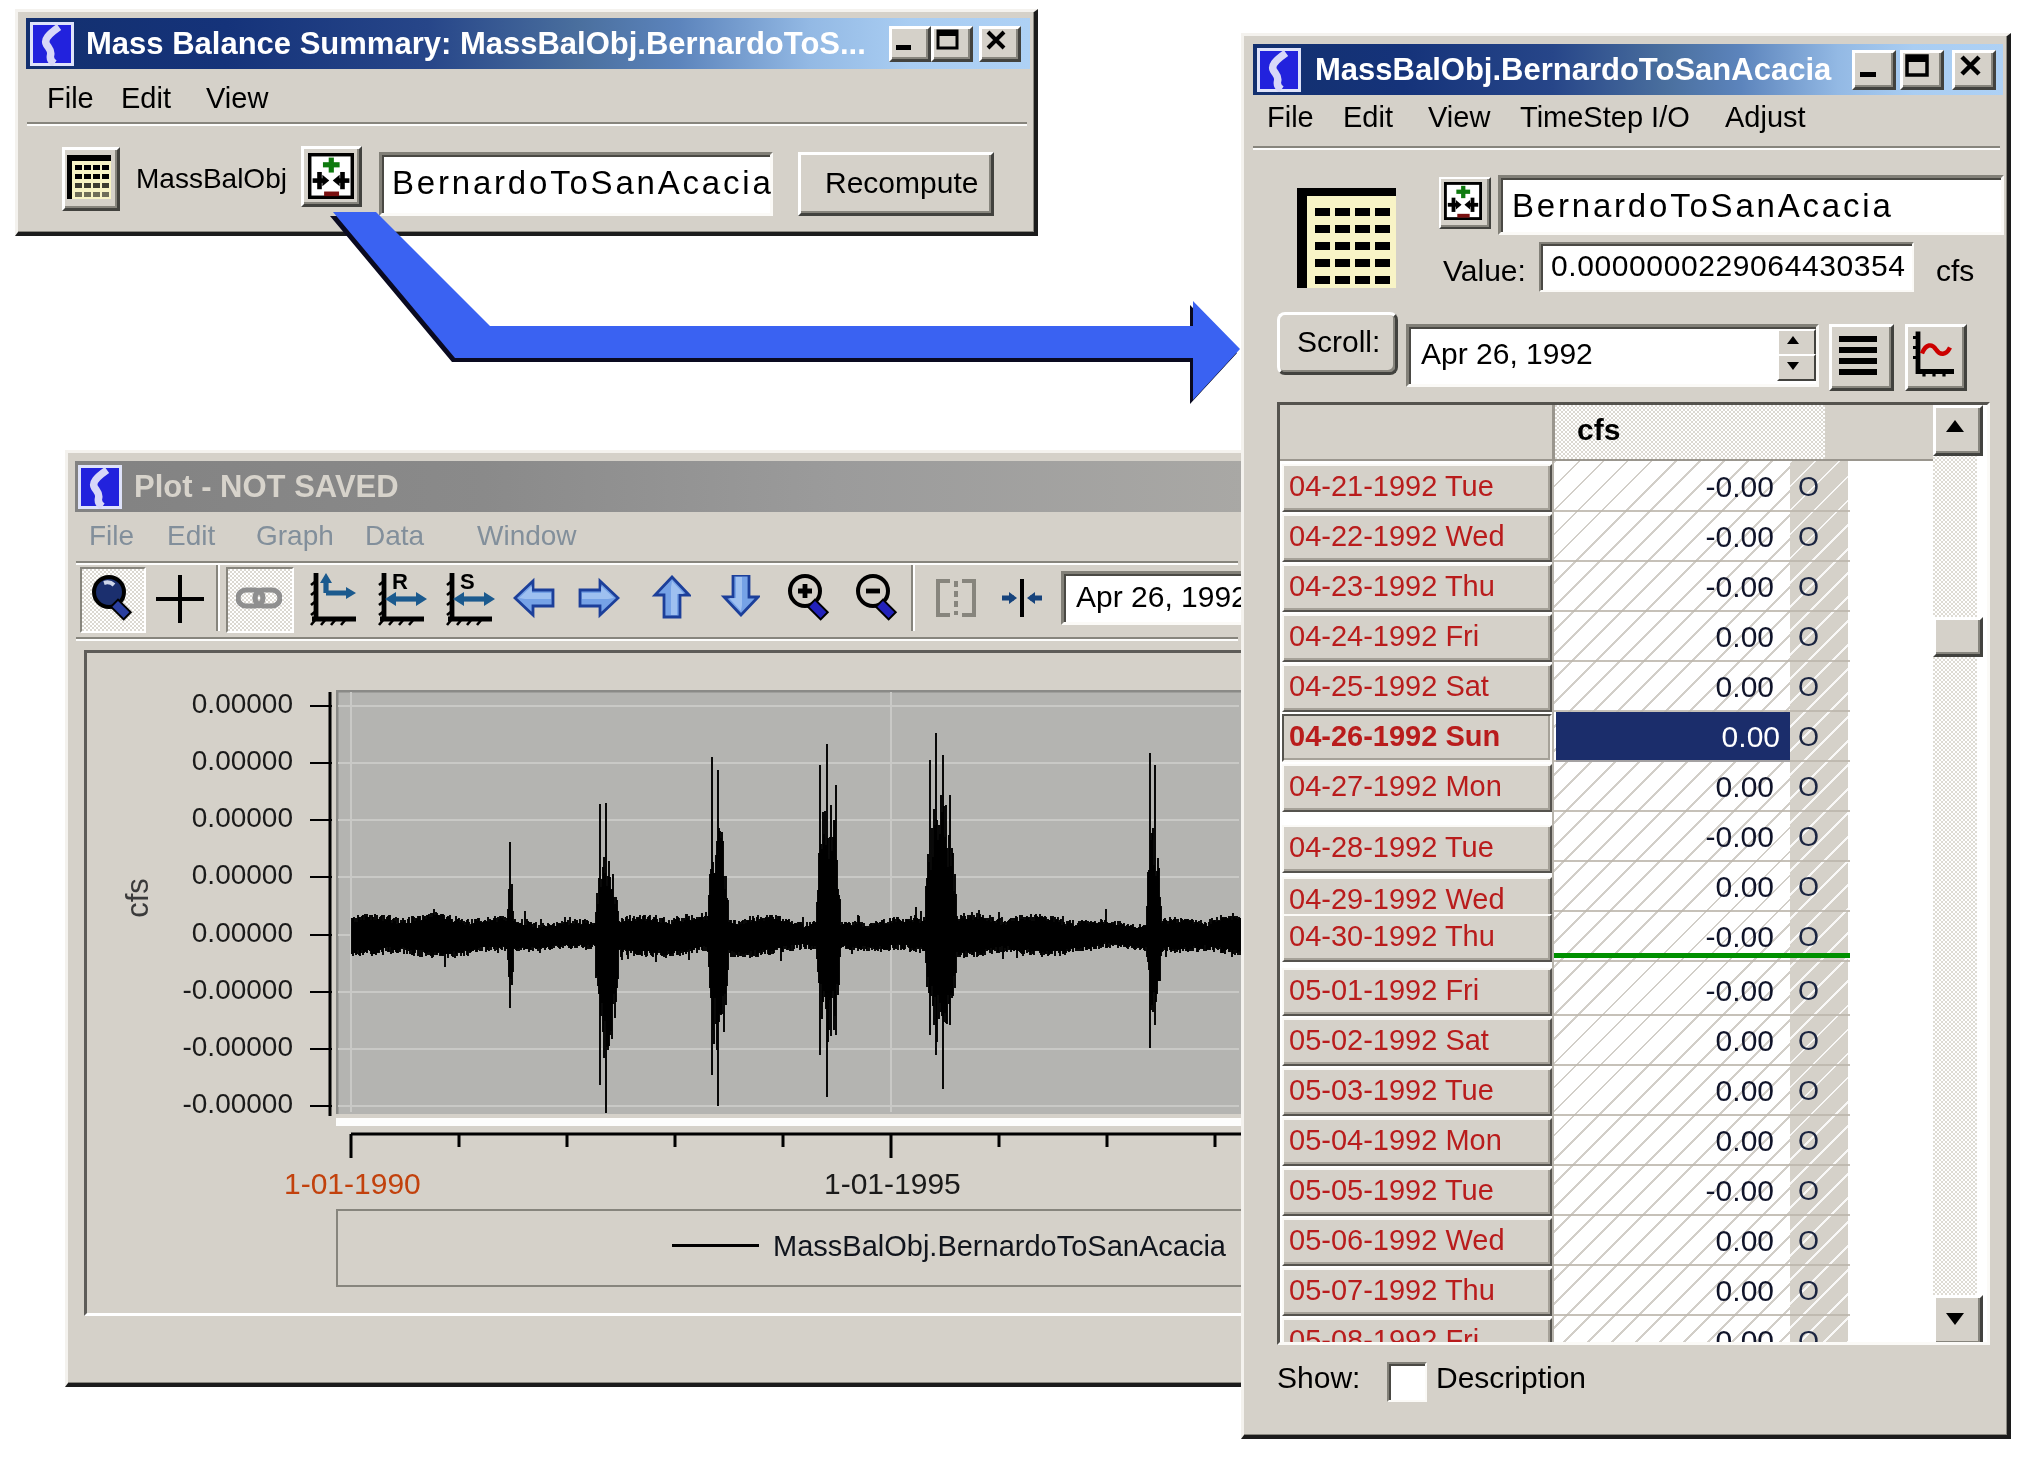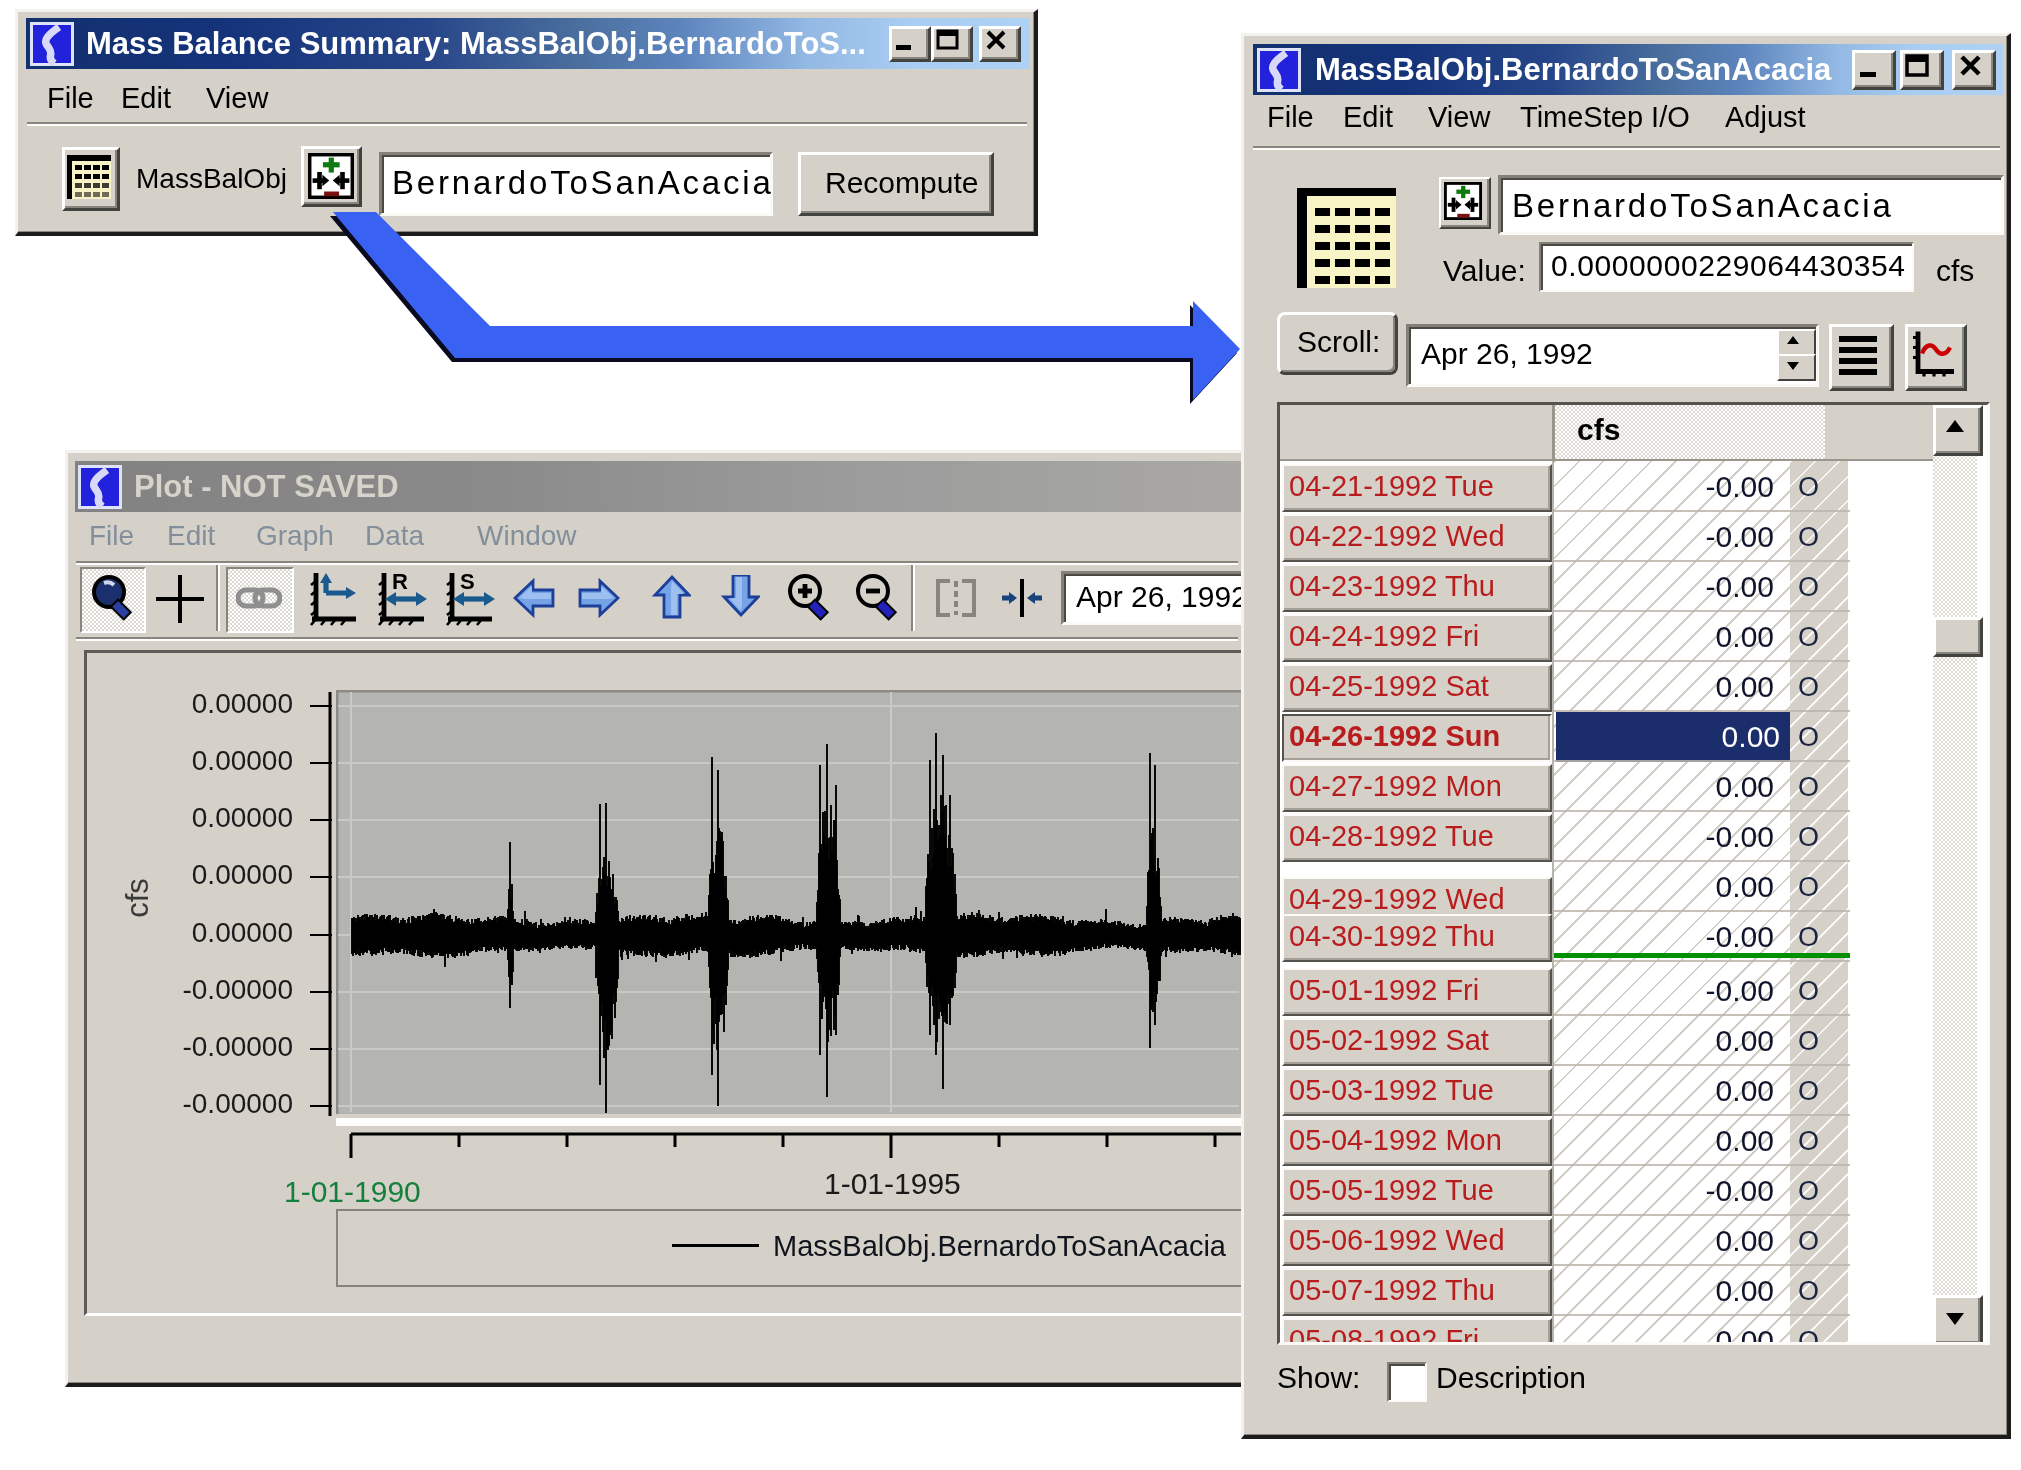--- a/index.html
+++ b/index.html
@@ -258,21 +258,21 @@
 <rect x="0" y="0" width="2.5" height="424" fill="#8a8a87"></rect>
 <path d="M2 16 H903M2 73 H903M2 130 H903M2 187 H903M2 245 H903M2 302 H903M2 359 H903M2 416 H903" stroke="#c9c9c6" stroke-width="2" fill="none"></path>
 <path d="M15 2 V422 M555 2 V422" stroke="#c9c9c6" stroke-width="2"></path>
 <path d="M16 228V264M17 228V266M18 227V263M19 232V263M20 228V265M21 232V264M22 225V260M23 227V265M24 227V266M25 230V263M26 226V260M27 225V265M28 230V263M29 224V261M30 226V262M31 224V263M32 227V260M33 227V260M34 225V261M35 230V264M36 225V266M37 227V264M38 230V264M39 224V264M40 230V265M41 225V263M42 229V262M43 229V263M44 227V260M45 226V259M46 225V262M47 231V265M48 225V258M49 229V258M50 230V261M51 227V257M52 226V262M53 225V262M54 225V257M55 230V264M56 233V260M57 229V263M58 228V260M59 231V260M60 227V262M61 234V263M62 228V263M63 233V260M64 233V262M65 230V258M66 232V259M67 228V257M68 230V264M69 230V258M70 233V260M71 233V264M72 229V259M73 227V261M74 233V264M75 233V260M76 226V265M77 226V265M78 227V266M79 231V263M80 228V259M81 229V260M82 226V266M83 226V260M84 226V267M85 231V260M86 230V267M87 225V260M88 227V262M89 226V263M90 229V266M91 225V263M92 225V265M93 224V262M94 227V265M95 223V266M96 227V268M97 223V267M98 219V265M99 225V262M100 222V265M101 223V265M102 225V263M103 225V262M104 226V266M105 224V265M106 224V266M107 224V266M108 225V264M109 229V277M110 229V264M111 227V264M112 226V268M113 227V264M114 225V264M115 229V264M116 229V266M117 232V267M118 232V261M119 231V268M120 226V264M121 230V266M122 229V262M123 228V263M124 232V262M125 230V266M126 229V263M127 233V263M128 231V266M129 235V260M130 232V261M131 230V265M132 229V266M133 232V261M134 236V263M135 234V262M136 229V261M137 234V261M138 233V260M139 229V259M140 229V262M141 231V262M142 228V260M143 228V258M144 232V261M145 231V257M146 233V261M147 232V257M148 231V257M149 230V257M150 231V262M151 232V260M152 227V260M153 232V261M154 229V257M155 230V260M156 231V257M157 230V257M158 228V259M159 226V261M160 228V257M161 232V260M162 227V263M163 229V258M164 226V257M165 226V259M166 228V260M167 226V256M168 230V257M169 227V261M170 231V259M171 228V259M172 219V270M173 199V287M174 152V318M175 210V289M176 194V295M177 221V282M178 231V259M179 229V258M180 232V260M181 233V261M182 232V259M183 234V261M184 233V258M185 233V260M186 229V258M187 235V257M188 235V260M189 221V259M190 235V259M191 229V259M192 231V259M193 232V262M194 232V260M195 232V260M196 234V257M197 237V261M198 233V257M199 233V258M200 232V259M201 238V259M202 238V261M203 235V258M204 238V263M205 229V259M206 237V257M207 233V258M208 235V257M209 236V260M210 236V258M211 237V257M212 233V257M213 234V259M214 235V260M215 236V259M216 235V259M217 234V256M218 233V258M219 236V255M220 236V256M221 232V255M222 233V257M223 234V258M224 233V259M225 234V257M226 231V255M227 234V258M228 232V255M229 227V256M230 232V255M231 232V255M232 230V256M233 235V258M234 227V258M235 233V259M236 234V258M237 231V256M238 234V255M239 229V258M240 232V257M241 230V258M242 234V256M243 233V256M244 229V254M245 235V255M246 234V257M247 230V258M248 230V257M249 229V256M250 233V260M251 230V259M252 231V255M253 234V259M254 234V257M255 232V259M256 233V257M257 235V254M258 233V255M259 233V256M260 222V288M261 203V286M262 214V296M263 188V304M264 114V395M265 197V326M266 189V313M267 177V342M268 167V368M269 183V331M270 113V423M271 196V357M272 186V360M273 171V356M274 187V345M275 200V341M276 199V349M277 184V314M278 207V304M279 214V328M280 207V312M281 210V298M282 221V289M283 231V260M284 232V259M285 233V267M286 228V270M287 229V262M288 232V260M289 231V259M290 227V261M291 226V265M292 231V269M293 229V260M294 225V261M295 231V263M296 231V260M297 228V261M298 226V266M299 229V263M300 231V264M301 227V265M302 228V265M303 227V265M304 225V264M305 229V265M306 230V266M307 226V261M308 225V261M309 225V265M310 231V267M311 229V266M312 227V261M313 226V261M314 225V263M315 230V265M316 231V266M317 229V267M318 227V262M319 228V263M320 225V272M321 229V265M322 232V263M323 232V260M324 228V263M325 233V265M326 228V266M327 228V265M328 227V267M329 233V265M330 232V268M331 233V265M332 233V261M333 230V264M334 234V266M335 235V266M336 230V264M337 232V266M338 228V263M339 229V261M340 229V261M341 226V265M342 227V265M343 228V261M344 231V266M345 232V263M346 228V261M347 232V265M348 228V262M349 230V262M350 224V264M351 224V262M352 228V260M353 226V270M354 230V259M355 231V261M356 225V263M357 230V260M358 228V260M359 229V258M360 229V258M361 227V263M362 229V259M363 227V260M364 227V257M365 227V257M366 223V260M367 227V261M368 230V256M369 226V261M370 222V257M371 230V261M372 226V262M373 205V277M374 184V298M375 179V308M376 67V385M377 172V340M378 183V354M379 183V308M380 165V334M381 151V360M382 80V416M383 138V332M384 141V324M385 148V325M386 142V324M387 151V306M388 186V342M389 199V304M390 186V315M391 208V296M392 210V280M393 232V260M394 230V263M395 230V267M396 233V261M397 234V267M398 230V262M399 230V267M400 234V263M401 234V265M402 235V267M403 231V262M404 232V266M405 234V266M406 231V264M407 230V267M408 234V264M409 229V267M410 233V263M411 230V265M412 231V265M413 230V263M414 226V268M415 232V261M416 230V267M417 226V265M418 228V266M419 231V260M420 232V267M421 227V266M422 225V267M423 231V263M424 229V261M425 227V265M426 229V264M427 228V260M428 231V262M429 228V264M430 227V260M431 225V259M432 228V264M433 227V265M434 225V265M435 225V264M436 225V261M437 227V264M438 229V263M439 229V260M440 225V259M441 229V260M442 226V258M443 226V258M444 226V258M445 231V271M446 231V262M447 229V262M448 232V256M449 231V259M450 229V256M451 230V260M452 230V260M453 229V258M454 232V261M455 233V261M456 231V255M457 234V261M458 234V259M459 233V255M460 233V255M461 234V258M462 232V254M463 232V255M464 232V260M465 232V259M466 234V254M467 227V254M468 238V257M469 237V259M470 236V259M471 232V255M472 236V254M473 236V259M474 232V258M475 234V260M476 234V256M477 232V259M478 231V259M479 233V256M480 232V259M481 212V269M482 200V282M483 163V293M484 75V365M485 154V294M486 159V329M487 122V312M488 144V301M489 121V307M490 155V319M491 54V407M492 148V352M493 169V340M494 147V310M495 115V346M496 161V308M497 147V301M498 130V340M499 131V326M500 95V345M501 170V294M502 199V305M503 205V295M504 209V267M505 235V258M506 232V257M507 234V257M508 234V256M509 232V255M510 232V259M511 233V259M512 233V258M513 232V259M514 233V260M515 235V260M516 236V264M517 232V257M518 235V260M519 231V258M520 232V256M521 234V258M522 225V261M523 226V259M524 232V259M525 234V260M526 232V259M527 237V256M528 233V261M529 236V256M530 236V259M531 238V261M532 236V257M533 238V261M534 234V257M535 233V258M536 233V260M537 235V257M538 233V259M539 234V261M540 231V259M541 232V260M542 233V261M543 235V259M544 232V256M545 232V262M546 230V259M547 230V259M548 229V260M549 234V260M550 233V259M551 234V260M552 232V259M553 234V261M554 228V260M555 231V255M556 233V255M557 228V258M558 227V260M559 229V258M560 232V259M561 227V255M562 227V260M563 229V254M564 230V255M565 231V260M566 232V258M567 229V259M568 232V260M569 232V259M570 229V255M571 229V255M572 230V257M573 229V258M574 231V262M575 226V261M576 230V258M577 232V260M578 228V261M579 225V259M580 217V262M581 228V257M582 229V259M583 229V258M584 233V263M585 221V257M586 231V259M587 231V261M588 227V261M589 230V261M590 196V273M591 188V297M592 164V287M593 172V303M594 70V345M595 180V306M596 138V296M597 167V316M598 119V335M599 135V307M600 43V365M601 130V352M602 150V305M603 135V329M604 144V313M605 105V322M606 122V326M607 65V399M608 116V332M609 147V323M610 115V333M611 158V334M612 177V305M613 145V314M614 105V335M615 176V305M616 158V308M617 163V306M618 201V286M619 184V298M620 204V283M621 226V262M622 229V267M623 231V265M624 229V267M625 225V265M626 226V262M627 228V263M628 223V268M629 226V267M630 229V261M631 229V267M632 225V262M633 228V263M634 225V264M635 226V262M636 222V265M637 230V265M638 225V267M639 228V261M640 227V262M641 223V267M642 229V266M643 220V263M644 224V265M645 227V264M646 227V265M647 225V266M648 228V263M649 229V265M650 228V259M651 231V261M652 228V260M653 230V260M654 225V263M655 232V258M656 227V264M657 227V260M658 231V259M659 231V261M660 233V257M661 230V263M662 229V262M663 222V263M664 228V257M665 235V262M666 227V256M667 234V269M668 232V262M669 231V258M670 235V261M671 232V262M672 231V256M673 230V260M674 229V259M675 228V262M676 231V260M677 228V260M678 231V261M679 228V260M680 226V260M681 227V268M682 231V261M683 231V261M684 225V262M685 229V263M686 225V264M687 229V266M688 227V264M689 230V260M690 227V260M691 226V263M692 228V259M693 227V262M694 230V265M695 224V265M696 231V261M697 227V264M698 231V265M699 225V261M700 224V261M701 226V260M702 227V261M703 227V261M704 224V263M705 227V265M706 226V267M707 227V262M708 228V265M709 226V263M710 227V264M711 231V261M712 229V266M713 230V265M714 230V264M715 226V263M716 228V264M717 226V261M718 232V260M719 227V266M720 230V261M721 229V261M722 227V260M723 232V263M724 230V266M725 229V261M726 235V261M727 226V264M728 232V264M729 234V265M730 236V263M731 231V259M732 233V261M733 231V262M734 230V261M735 233V258M736 234V259M737 230V262M738 236V258M739 236V258M740 235V261M741 236V259M742 233V261M743 231V259M744 233V261M745 231V258M746 230V261M747 231V261M748 232V257M749 231V257M750 230V260M751 233V260M752 231V258M753 234V259M754 232V259M755 231V261M756 233V256M757 232V257M758 232V259M759 231V259M760 233V259M761 234V256M762 233V254M763 232V259M764 233V256M765 229V258M766 230V256M767 232V257M768 234V254M769 230V252M770 219V258M771 232V258M772 233V257M773 233V253M774 233V258M775 233V254M776 232V255M777 234V256M778 232V254M779 231V255M780 235V254M781 235V255M782 231V258M783 235V256M784 231V256M785 233V257M786 235V255M787 234V254M788 233V257M789 236V256M790 237V257M791 235V258M792 234V259M793 236V257M794 236V255M795 235V256M796 236V258M797 234V257M798 237V259M799 237V260M800 238V259M801 238V256M802 238V258M803 237V257M804 234V260M805 237V259M806 237V258M807 236V258M808 235V260M809 236V261M810 235V257M811 216V267M812 182V272M813 180V280M814 63V358M815 150V320M816 143V315M817 138V322M818 175V302M819 75V335M820 186V312M821 181V304M822 168V291M823 178V291M824 207V291M825 216V266M826 233V262M827 231V261M828 229V258M829 228V260M830 230V267M831 231V261M832 234V257M833 231V257M834 227V260M835 229V262M836 231V261M837 230V259M838 229V261M839 227V263M840 229V259M841 233V262M842 229V260M843 232V259M844 233V263M845 228V259M846 229V259M847 231V261M848 230V259M849 229V257M850 230V261M851 229V261M852 229V262M853 231V261M854 230V259M855 230V261M856 229V259M857 230V261M858 234V256M859 232V258M860 230V258M861 232V262M862 233V262M863 231V260M864 234V259M865 230V258M866 233V259M867 235V259M868 234V261M869 232V255M870 233V261M871 236V260M872 236V259M873 232V260M874 229V260M875 234V257M876 228V257M877 231V260M878 230V262M879 230V257M880 232V258M881 227V259M882 231V260M883 230V259M884 231V257M885 225V263M886 228V263M887 227V263M888 228V261M889 227V264M890 227V260M891 228V259M892 229V259M893 226V262M894 228V262M895 226V260M896 230V267M897 223V264M898 227V260M899 226V265M900 228V260M901 226V263M902 229V265M903 227V262M904 228V265M905 228V261" stroke="#000" stroke-width="1.9" fill="none"></path>
 </svg>
 <div class="abs" style="left:336px;top:1118px;width:905px;height:8px;background:#fdfdfc;"></div>
 <svg class="abs" style="left:336px;top:1131px;" width="905" height="30" viewBox="0 0 905 30">
 <path d="M15 3 H905" stroke="#000" stroke-width="3"></path>
 <path d="M15 3 V27M123 3 V16M231 3 V16M339 3 V16M447 3 V16M555 3 V27M663 3 V16M771 3 V16M879 3 V16" stroke="#000" stroke-width="3" fill="none"></path>
 </svg>
-<div class="abs" style="left:284px;top:1167px;font-size:30px;color:#15803d;margin-top:8px;">1-01-1990</div>
+<div class="abs" style="left:284px;top:1167px;font-size:30px;color:#c2410c;">1-01-1990</div>
 <div class="abs" style="left:824px;top:1167px;font-size:30px;color:#1a1a1a;">1-01-1995</div>
 
 <div class="abs" style="left:336px;top:1209px;width:905px;height:74px;border:2px solid #87857d;border-right:none;"></div>
 <div class="abs" style="left:672px;top:1244px;width:87px;height:3px;background:#000;"></div>
 <div class="abs" style="left:773px;top:1230px;font-size:29px;color:#10141c;">MassBalObj.BernardoToSanAcacia</div>
 
 <div class="win" id="win2" style="left:1241px;top:33px;width:763px;height:1399px;">
  <div class="tb" style="left:9px;top:8px;width:750px;height:51px;">
   <svg width="44" height="44" viewBox="0 0 44 44" style="position:relative;margin-left:4px;">
    <rect x="0" y="0" width="44" height="44" fill="#dfe3fa"></rect>
@@ -460,21 +460,21 @@
       </div>
 <div class="datebtn" style="left:2px;top:359px;width:266px;height:44px;">
         <div class="abs" style="left:5px;top:4px;">04-27-1992 Mon</div>
       </div>
 <div class="abs" style="left:276px;top:357px;width:234px;height:50px;font-size:30px;color:#10142a;">
         <span style="position:absolute;right:16px;top:8px;">0.00</span>
       </div>
 <div class="abs" style="left:510px;top:357px;width:58px;height:50px;font-size:27px;color:#1a2440;">
         <span style="position:absolute;left:8px;top:10px;">O</span>
       </div>
-<div class="datebtn" style="left:2px;top:409px;width:266px;height:44px;">
+<div class="datebtn" style="left:2px;top:420px;width:266px;height:44px;">
         <div class="abs" style="left:5px;top:4px;">04-28-1992 Tue</div>
       </div>
 <div class="abs" style="left:276px;top:407px;width:234px;height:50px;font-size:30px;color:#10142a;">
         <span style="position:absolute;right:16px;top:8px;">-0.00</span>
       </div>
 <div class="abs" style="left:510px;top:407px;width:58px;height:50px;font-size:27px;color:#1a2440;">
         <span style="position:absolute;left:8px;top:10px;">O</span>
       </div>
 <div class="datebtn" style="left:2px;top:459px;width:266px;height:44px;margin-top:13px;">
         <div class="abs" style="left:5px;top:4px;">04-29-1992 Wed</div>

